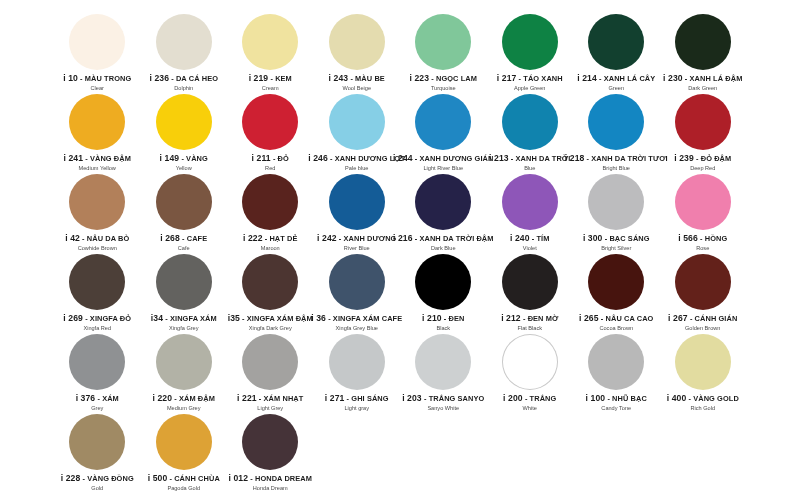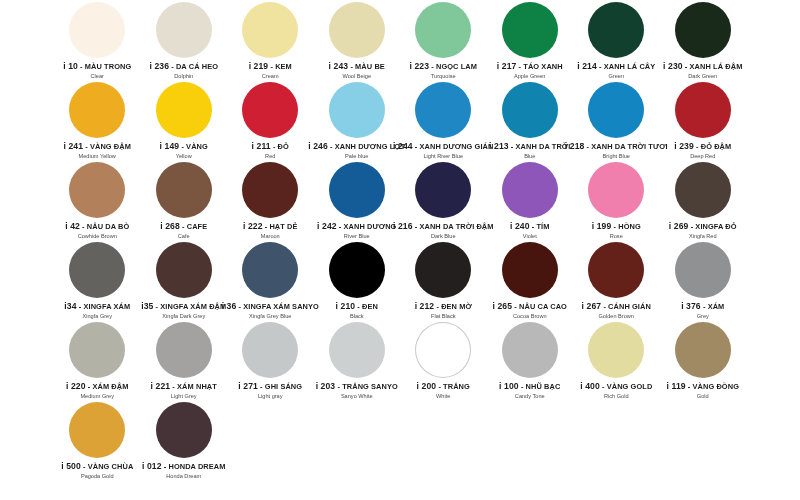--- a/index.html
+++ b/index.html
@@ -17,21 +17,21 @@
   #palette-grid {
     position: relative;
     width: 800px;
     height: 352px;
     box-sizing: border-box;
     display: grid;
     grid-template-columns: repeat(8, 86.5px);
     grid-auto-rows: 80px;
     justify-content: center;
     align-content: start;
-    padding-top: 0;
+    padding-top: 12px;
   }
   .swatch-cell {
     position: relative;
     width: 86.5px;
     height: 80px;
     display: flex;
     flex-direction: column;
     align-items: center;
   }
   .swatch-disc {
@@ -175,42 +175,47 @@
       <div class="swatch-disc" style="background: rgb(37, 34, 72);"></div>
       <div class="swatch-name"><span class="code">i 216</span><span> - </span><span>XANH DA TRỜI ĐẬM</span></div>
       <div class="swatch-sub">Dark Blue</div>
     </div>
     <div class="swatch-cell">
       <div class="swatch-disc" style="background: rgb(142, 86, 184);"></div>
       <div class="swatch-name"><span class="code">i 240</span><span> - </span><span>TÍM</span></div>
       <div class="swatch-sub">Violet</div>
     </div>
     <div class="swatch-cell">
+      <div class="swatch-disc" style="background: rgb(188, 188, 190);"></div>
+      <div class="swatch-name"><span class="code">i 300</span><span> - </span><span>BẠC SÁNG</span></div>
+      <div class="swatch-sub">Bright Silver</div>
+    </div>
+    <div class="swatch-cell">
       <div class="swatch-disc" style="background: rgb(240, 127, 173);"></div>
-      <div class="swatch-name"><span class="code">i 199</span><span> - </span><span>HỒNG</span></div>
+      <div class="swatch-name"><span class="code">i 566</span><span> - </span><span>HỒNG</span></div>
       <div class="swatch-sub">Rose</div>
     </div>
     <div class="swatch-cell">
       <div class="swatch-disc" style="background: rgb(76, 63, 56);"></div>
       <div class="swatch-name"><span class="code">i 269</span><span> - </span><span>XINGFA ĐỎ</span></div>
       <div class="swatch-sub">Xingfa Red</div>
     </div>
     <div class="swatch-cell">
       <div class="swatch-disc" style="background: rgb(99, 98, 95);"></div>
       <div class="swatch-name"><span class="code">i34</span><span> - </span><span>XINGFA XÁM</span></div>
       <div class="swatch-sub">Xingfa Grey</div>
     </div>
     <div class="swatch-cell">
       <div class="swatch-disc" style="background: rgb(76, 53, 49);"></div>
       <div class="swatch-name"><span class="code">i35</span><span> - </span><span>XINGFA XÁM ĐẬM</span></div>
       <div class="swatch-sub">Xingfa Dark Grey</div>
     </div>
     <div class="swatch-cell">
       <div class="swatch-disc" style="background: rgb(63, 83, 107);"></div>
-      <div class="swatch-name"><span class="code">i 36</span><span> - </span><span>XINGFA XÁM SANYO</span></div>
+      <div class="swatch-name"><span class="code">i 36</span><span> - </span><span>XINGFA XÁM CAFE</span></div>
       <div class="swatch-sub">Xingfa Grey Blue</div>
     </div>
     <div class="swatch-cell">
       <div class="swatch-disc" style="background: rgb(0, 0, 0);"></div>
       <div class="swatch-name"><span class="code">i 210</span><span> - </span><span>ĐEN</span></div>
       <div class="swatch-sub">Black</div>
     </div>
     <div class="swatch-cell">
       <div class="swatch-disc" style="background: rgb(35, 31, 31);"></div>
       <div class="swatch-name"><span class="code">i 212</span><span> - </span><span>ĐEN MỜ</span></div>
@@ -261,26 +266,26 @@
       <div class="swatch-name"><span class="code">i 100</span><span> - </span><span>NHŨ BẠC</span></div>
       <div class="swatch-sub">Candy Tone</div>
     </div>
     <div class="swatch-cell">
       <div class="swatch-disc" style="background: rgb(226, 220, 160);"></div>
       <div class="swatch-name"><span class="code">i 400</span><span> - </span><span>VÀNG GOLD</span></div>
       <div class="swatch-sub">Rich Gold</div>
     </div>
     <div class="swatch-cell">
       <div class="swatch-disc" style="background: rgb(160, 138, 100);"></div>
-      <div class="swatch-name"><span class="code">i 119</span><span> - </span><span>VÀNG ĐỒNG</span></div>
+      <div class="swatch-name"><span class="code">i 228</span><span> - </span><span>VÀNG ĐỒNG</span></div>
       <div class="swatch-sub">Gold</div>
     </div>
     <div class="swatch-cell">
       <div class="swatch-disc" style="background: rgb(221, 162, 53);"></div>
-      <div class="swatch-name"><span class="code">i 500</span><span> - </span><span>VÀNG CHÙA</span></div>
+      <div class="swatch-name"><span class="code">i 500</span><span> - </span><span>CÁNH CHÙA</span></div>
       <div class="swatch-sub">Pagoda Gold</div>
     </div>
     <div class="swatch-cell">
       <div class="swatch-disc" style="background: rgb(69, 51, 56);"></div>
       <div class="swatch-name"><span class="code">i 012</span><span> - </span><span>HONDA DREAM</span></div>
       <div class="swatch-sub">Honda Dream</div>
     </div>
   </div>
 
 </body></html>

